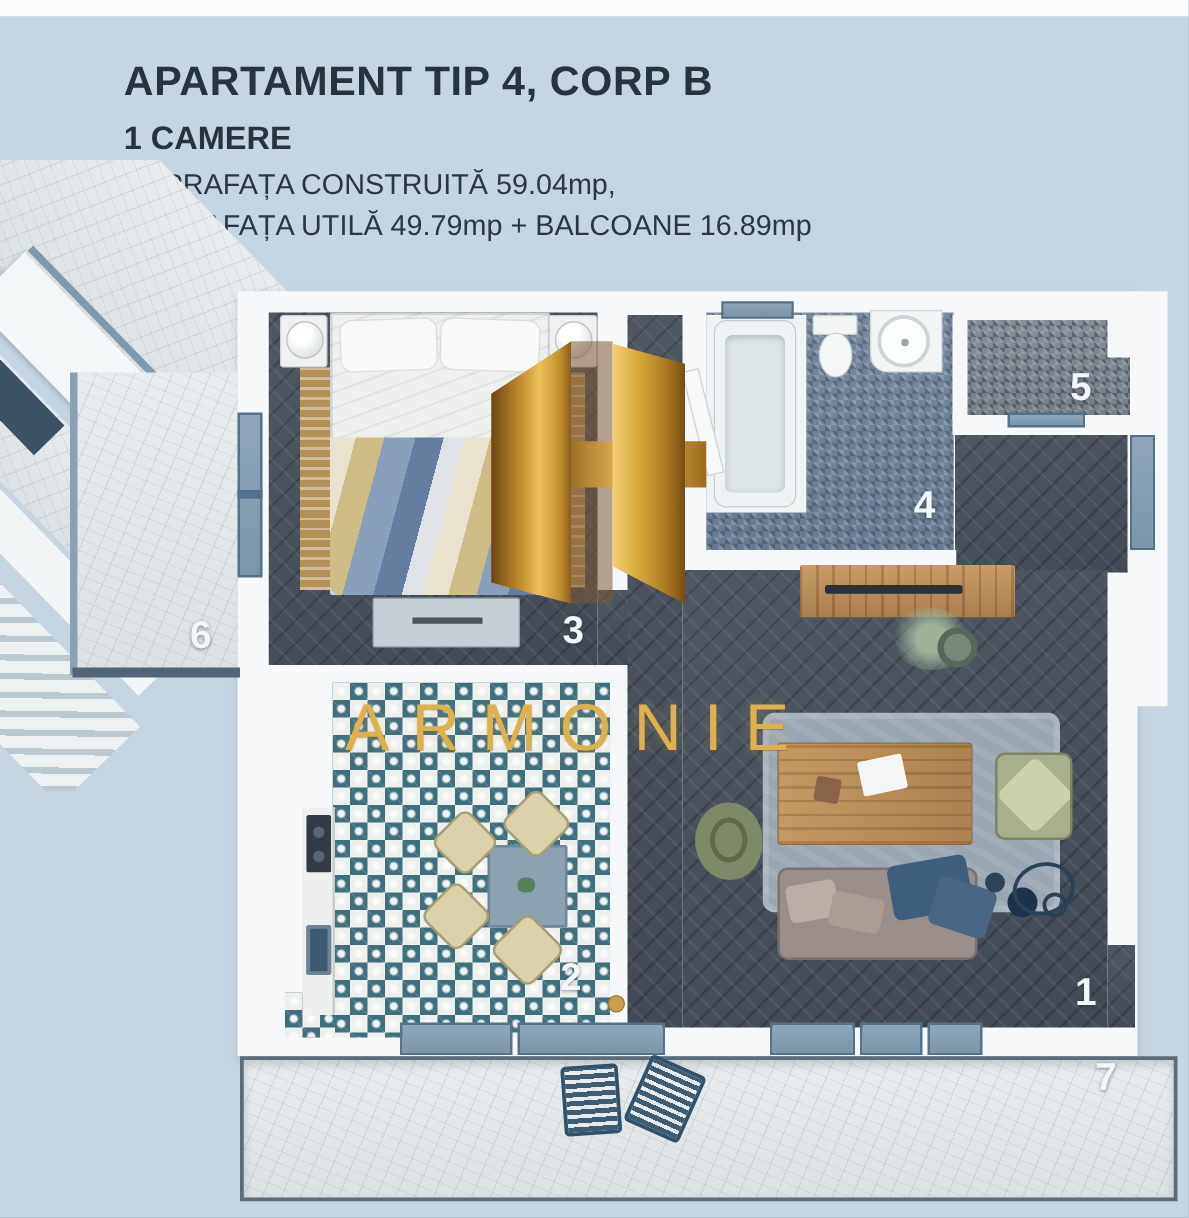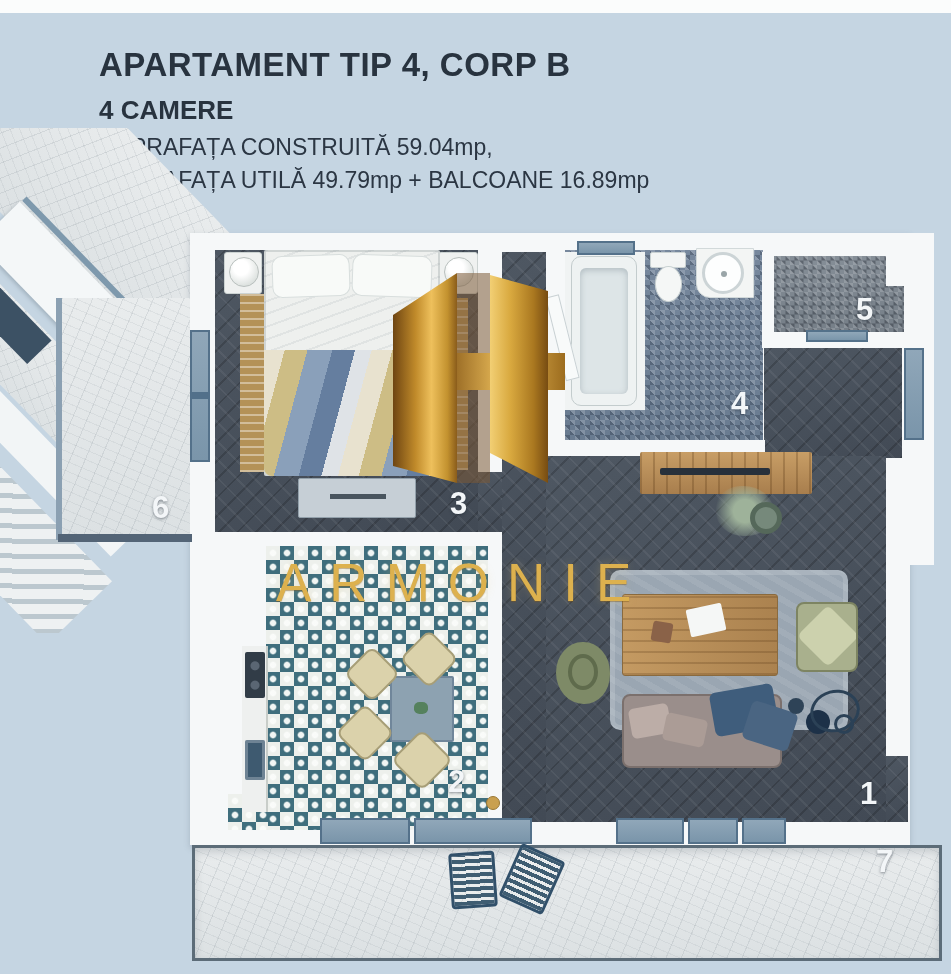--- a/index.html
+++ b/index.html
@@ -61,21 +61,21 @@
             white-space:nowrap;}
 </style>
 </head>
 <body>
 
 <div class="stage">
 
   <div class="abs" style="left:0;top:0;width:951px;height:13px;background:#fbfcfc;"></div>
 
   <div class="abs t-title" style="left:99px;top:46px;">APARTAMENT TIP 4, CORP B</div>
-  <div class="abs t-sub" style="left:99px;top:95px;">4 CAMERE</div>
+  <div class="abs t-sub" style="left:99px;top:95px;">1 CAMERE</div>
   <div class="abs t-line" style="left:99px;top:134px;">SUPRAFAȚA CONSTRUITĂ 59.04mp,</div>
   <div class="abs t-line" style="left:99px;top:167px;">SUPRAFAȚA UTILĂ 49.79mp + BALCOANE 16.89mp</div>
 
   <div class="abs" style="left:0;top:128px;width:232px;height:505px;overflow:hidden;">
     <div class="abs floor-light" style="left:-85px;top:30px;width:420px;height:150px;transform:rotate(45.8deg);"></div>
     <div class="abs" style="left:-18px;top:168px;width:280px;height:6px;background:#7e99ad;transform:rotate(45.8deg);"></div>
     <div class="abs" style="left:-45px;top:169px;width:290px;height:58px;background:#f4f7f8;transform:rotate(45.8deg);box-shadow:0 2px 4px rgba(90,105,118,.35);"></div>
     <div class="abs floor-light" style="left:-70px;top:233px;width:260px;height:70px;transform:rotate(45.8deg);"></div>
     <div class="abs" style="left:-37px;top:175px;width:90px;height:34px;background:#3c5164;transform:rotate(45.8deg);"></div>
     <div class="abs" style="left:-80px;top:312px;width:240px;height:36px;background:#f2f5f6;transform:rotate(45.8deg);"></div>

